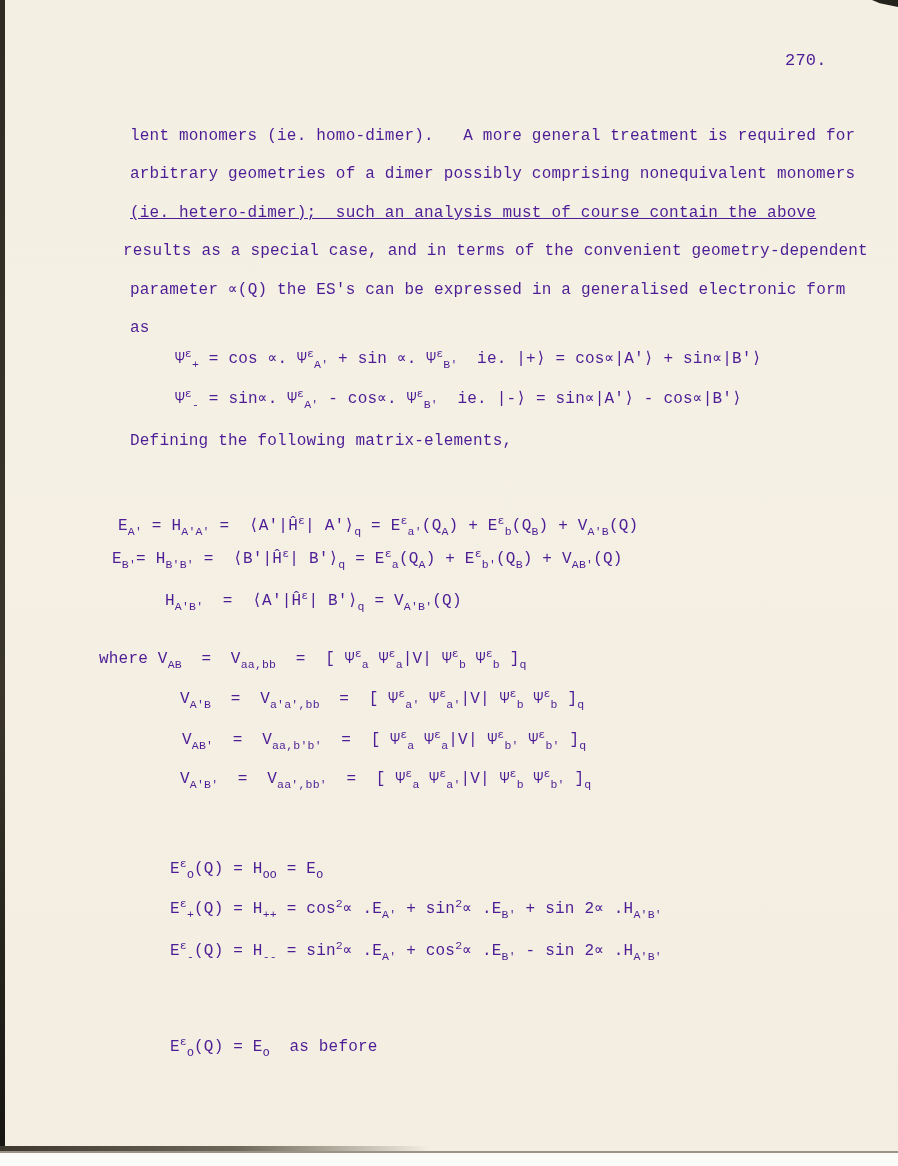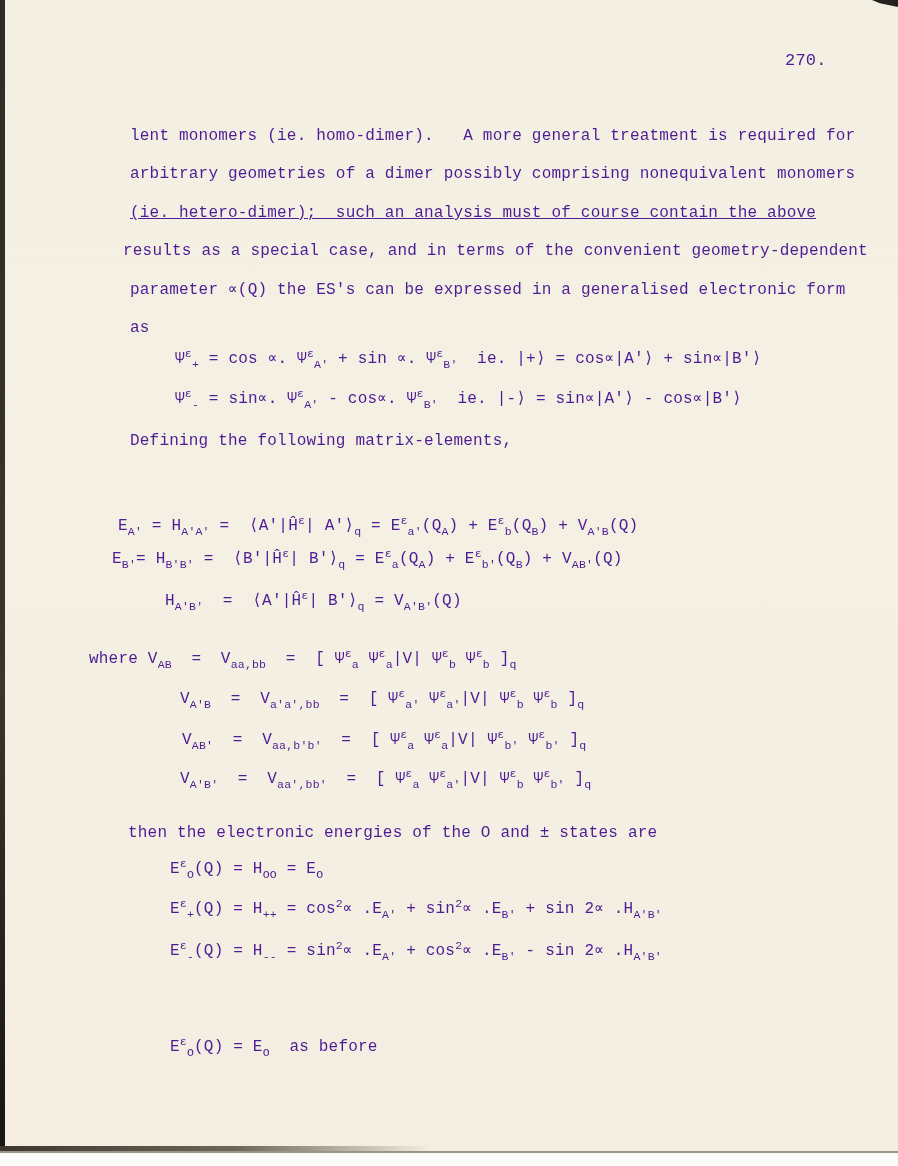--- a/index.html
+++ b/index.html
@@ -59,26 +59,25 @@
 
   <div class="line" style="left:175px; top:348px;">Ψ<span class="sup">ε</span><span class="sub">+</span> = cos ∝. Ψ<span class="sup">ε</span><span class="sub">A'</span> + sin ∝. Ψ<span class="sup">ε</span><span class="sub">B'</span>  ie. |+⟩ = cos∝|A'⟩ + sin∝|B'⟩</div>
   <div class="line" style="left:175px; top:388px;">Ψ<span class="sup">ε</span><span class="sub">-</span> = sin∝. Ψ<span class="sup">ε</span><span class="sub">A'</span> - cos∝. Ψ<span class="sup">ε</span><span class="sub">B'</span>  ie. |-⟩ = sin∝|A'⟩ - cos∝|B'⟩</div>
 
   <div class="line" style="left:130px; top:430px;">Defining the following matrix-elements,</div>
 
   <div class="line" style="left:118px; top:508px;margin-top:7px;">E<span class="sub">A'</span> = H<span class="sub">A'A'</span> =  ⟨A'|Ĥ<span class="sup">ε</span>| A'⟩<span class="sub">q</span> = E<span class="sup">ε</span><span class="sub">a'</span>(Q<span class="sub">A</span>) + E<span class="sup">ε</span><span class="sub">b</span>(Q<span class="sub">B</span>) + V<span class="sub">A'B</span>(Q)</div>
   <div class="line" style="left:112px; top:548px;">E<span class="sub">B'</span>= H<span class="sub">B'B'</span> =  ⟨B'|Ĥ<span class="sup">ε</span>| B'⟩<span class="sub">q</span> = E<span class="sup">ε</span><span class="sub">a</span>(Q<span class="sub">A</span>) + E<span class="sup">ε</span><span class="sub">b'</span>(Q<span class="sub">B</span>) + V<span class="sub">AB'</span>(Q)</div>
   <div class="line" style="left:165px; top:590px;">H<span class="sub">A'B'</span>  =  ⟨A'|Ĥ<span class="sup">ε</span>| B'⟩<span class="sub">q</span> = V<span class="sub">A'B'</span>(Q)</div>
 
-  <div class="line" style="left:89px; top:648px;">where V<span class="sub">AB</span>  =  V<span class="sub">aa,bb</span>  =  [ Ψ<span class="sup">ε</span><span class="sub">a</span> Ψ<span class="sup">ε</span><span class="sub">a</span>|V| Ψ<span class="sup">ε</span><span class="sub">b</span> Ψ<span class="sup">ε</span><span class="sub">b</span> ]<span class="sub">q</span></div>
+  <div class="line" style="left:99px; top:648px;">where V<span class="sub">AB</span>  =  V<span class="sub">aa,bb</span>  =  [ Ψ<span class="sup">ε</span><span class="sub">a</span> Ψ<span class="sup">ε</span><span class="sub">a</span>|V| Ψ<span class="sup">ε</span><span class="sub">b</span> Ψ<span class="sup">ε</span><span class="sub">b</span> ]<span class="sub">q</span></div>
   <div class="line" style="left:180px; top:688px;">V<span class="sub">A'B</span>  =  V<span class="sub">a'a',bb</span>  =  [ Ψ<span class="sup">ε</span><span class="sub">a'</span> Ψ<span class="sup">ε</span><span class="sub">a'</span>|V| Ψ<span class="sup">ε</span><span class="sub">b</span> Ψ<span class="sup">ε</span><span class="sub">b</span> ]<span class="sub">q</span></div>
   <div class="line" style="left:182px; top:729px;">V<span class="sub">AB'</span>  =  V<span class="sub">aa,b'b'</span>  =  [ Ψ<span class="sup">ε</span><span class="sub">a</span> Ψ<span class="sup">ε</span><span class="sub">a</span>|V| Ψ<span class="sup">ε</span><span class="sub">b'</span> Ψ<span class="sup">ε</span><span class="sub">b'</span> ]<span class="sub">q</span></div>
   <div class="line" style="left:180px; top:768px;">V<span class="sub">A'B'</span>  =  V<span class="sub">aa',bb'</span>  =  [ Ψ<span class="sup">ε</span><span class="sub">a</span> Ψ<span class="sup">ε</span><span class="sub">a'</span>|V| Ψ<span class="sup">ε</span><span class="sub">b</span> Ψ<span class="sup">ε</span><span class="sub">b'</span> ]<span class="sub">q</span></div>
 
-  <div class="line" style="left:128px; top:822px;">then the electronic energies of the O and ± states are</div>
 
   <div class="line" style="left:170px; top:858px;">E<span class="sup">ε</span><span class="sub">O</span>(Q) = H<span class="sub">OO</span> = E<span class="sub">O</span></div>
   <div class="line" style="left:170px; top:898px;">E<span class="sup">ε</span><span class="sub">+</span>(Q) = H<span class="sub">++</span> = cos<span class="sup">2</span>∝ .E<span class="sub">A'</span> + sin<span class="sup">2</span>∝ .E<span class="sub">B'</span> + sin 2∝ .H<span class="sub">A'B'</span></div>
   <div class="line" style="left:170px; top:940px;">E<span class="sup">ε</span><span class="sub">-</span>(Q) = H<span class="sub">--</span> = sin<span class="sup">2</span>∝ .E<span class="sub">A'</span> + cos<span class="sup">2</span>∝ .E<span class="sub">B'</span> - sin 2∝ .H<span class="sub">A'B'</span></div>
 
 
   <div class="line" style="left:170px; top:1036px;">E<span class="sup">ε</span><span class="sub">O</span>(Q) = E<span class="sub">O</span>  as before</div>
 </div>
 
 </body></html>

